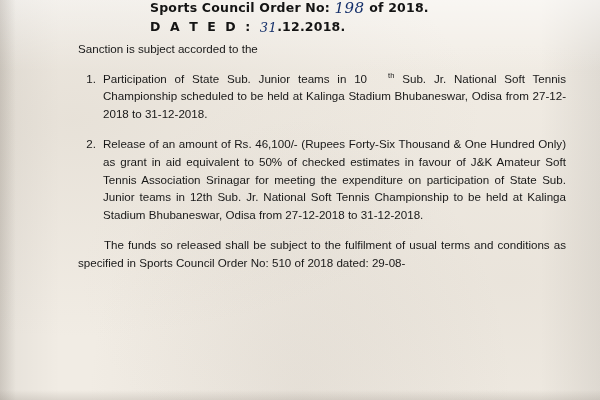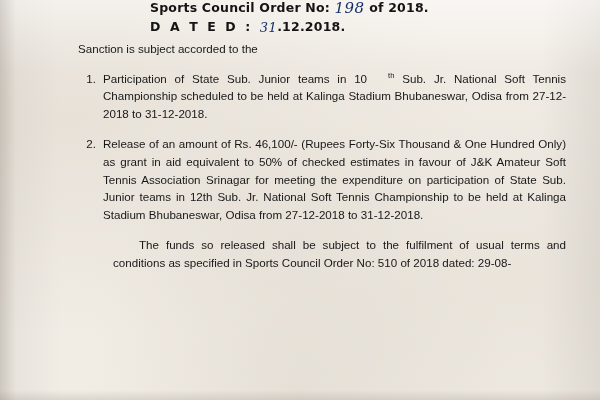--- a/index.html
+++ b/index.html
@@ -115,21 +115,20 @@
     width: 18px;
     text-align: right;
   }
   .para {
     margin: 0 0 12px 0;
     text-indent: 26px;
     text-align: justify;
   }
   .para.last {
     margin-bottom: 0;
-    margin-left: 35px;
   }
   sup {
     font-size: 7.6px;
     vertical-align: super;
     line-height: 0;
     padding-left: 21px;
   }
   .edge-shadow-left {
     position: absolute;
     left: 0; top: 0; bottom: 0;

